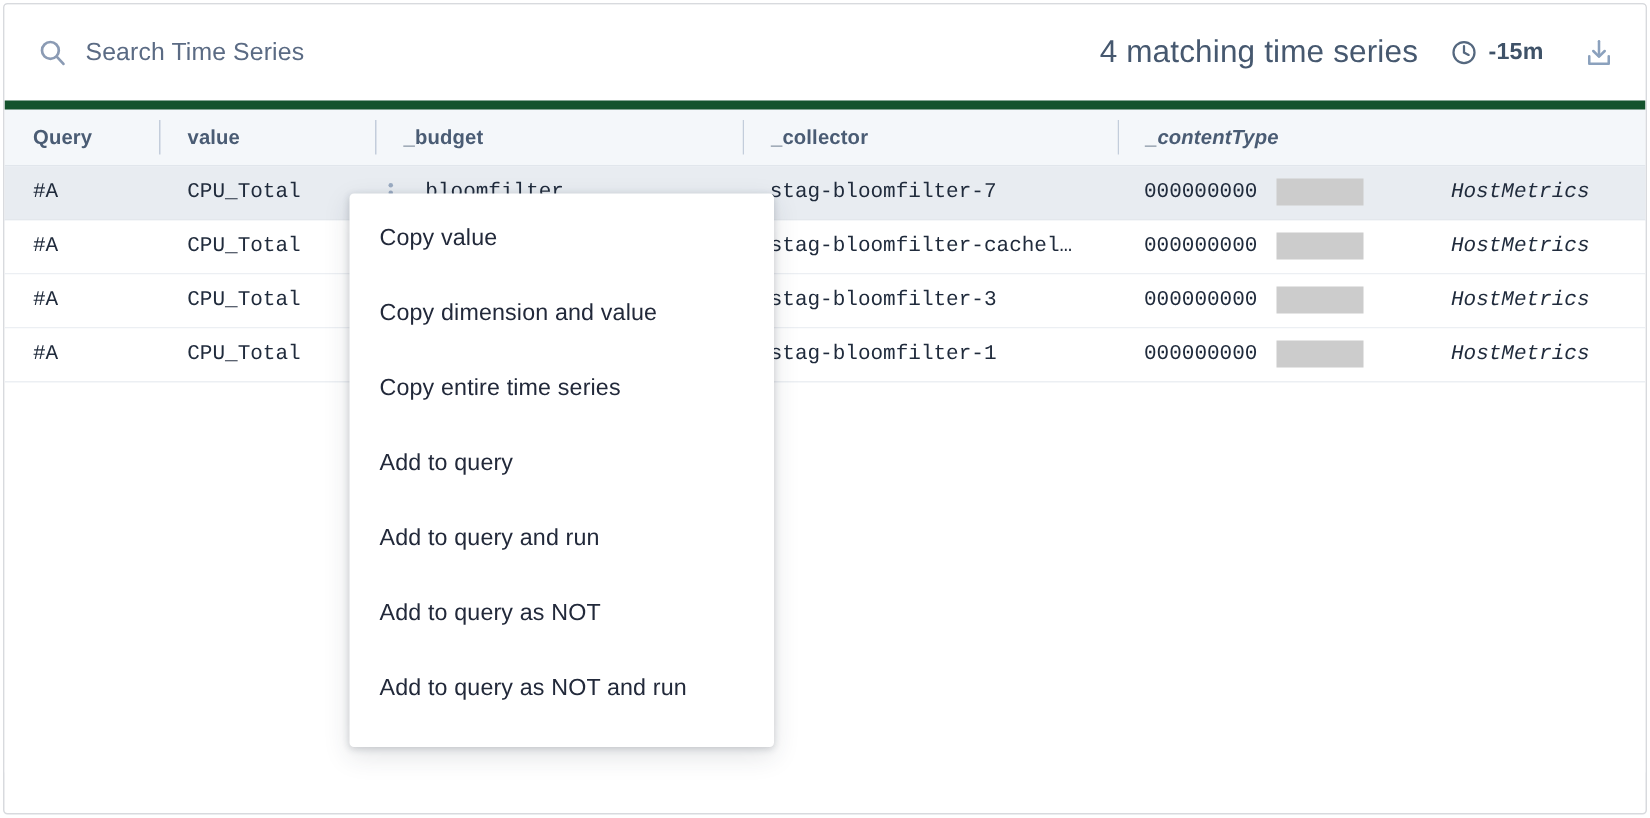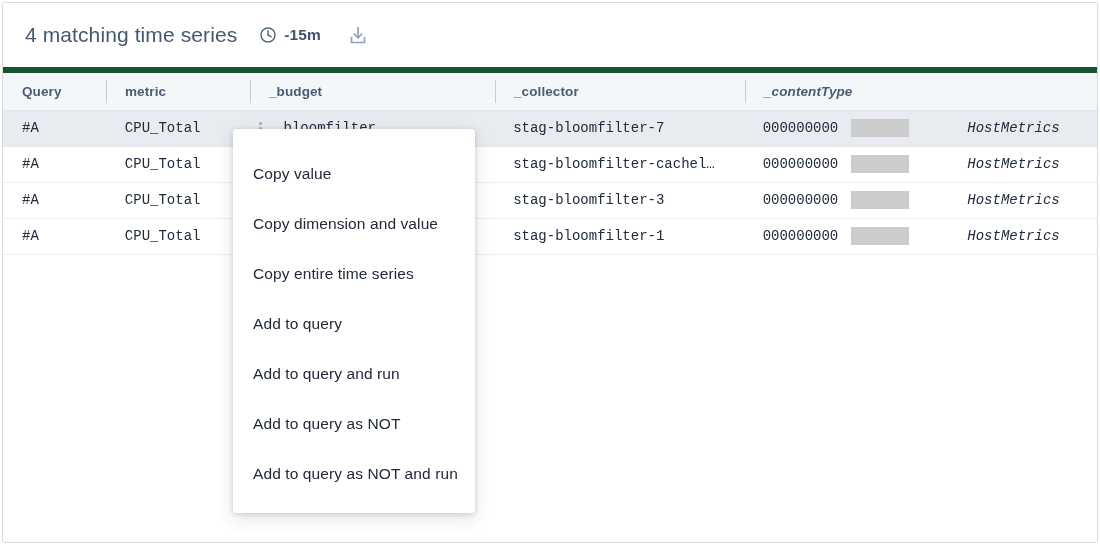--- a/index.html
+++ b/index.html
@@ -228,25 +228,25 @@
     width: 58px;
     height: 18px;
     background: #cccccc;
   }
 
   
   .ctx-menu {
     position: absolute;
     left: 230px;
     top: 126px;
-    width: 242px;
+    width: 283px;
     background: #ffffff;
     border-radius: 3px;
     box-shadow: 0 1px 5px rgba(40,50,65,.20), 0 6px 18px rgba(40,50,65,.13);
-    padding: 20px 0 14px 0;
+    padding: 5px 0 14px 0;
     z-index: 30;
   }
 
   .ctx-item {
     height: 50px;
     line-height: 50px;
     padding: 0 20px;
     font-size: 15.5px;
     color: #22293a;
     white-space: nowrap;
@@ -260,20 +260,29 @@
   }
 </style>
 </head>
 <body>
 
 <div id="app">
   <div class="card">
 
     <div class="header">
 
+      <div class="search-wrap">
+        <span class="search-icon">
+          <svg viewBox="0 0 20 20" width="20" height="20" fill="none" stroke="currentColor" stroke-width="1.8" stroke-linecap="round">
+            <circle cx="8.6" cy="8.6" r="5.6"></circle>
+            <line x1="12.8" y1="12.8" x2="17.3" y2="17.6"></line>
+          </svg>
+        </span>
+        <input class="search-input" type="text" value="" placeholder="Search Time Series" style="">
+      </div>
 
       <div class="header-right">
         <span class="matching-count">4 matching time series</span>
 
         <div class="time-range">
           <span class="clock-icon">
             <svg viewBox="0 0 18 18" width="18" height="18" fill="none" stroke="currentColor" stroke-width="1.5" stroke-linecap="round">
               <circle cx="9" cy="9" r="7"></circle>
               <polyline points="9,4.8 9,9 12.1,10.6"></polyline>
             </svg>
@@ -290,21 +299,21 @@
             </svg>
           </span>
         </div>
       </div>
     </div>
 
     <div class="table">
 
       <div class="thead">
         <div class="th c-query">Query</div>
-        <div class="th c-metric">metric</div>
+        <div class="th c-metric">value</div>
         <div class="th c-budget">_budget</div>
         <div class="th c-collector">_collector</div>
         <div class="th c-contenttype">_contentType</div>
       </div>
 
       <div class="trow selected">
         <div class="td c-query">#A</div>
         <div class="td c-metric">CPU_Total</div>
         <div class="td c-budget has-kebab">
           <span class="kebab">

